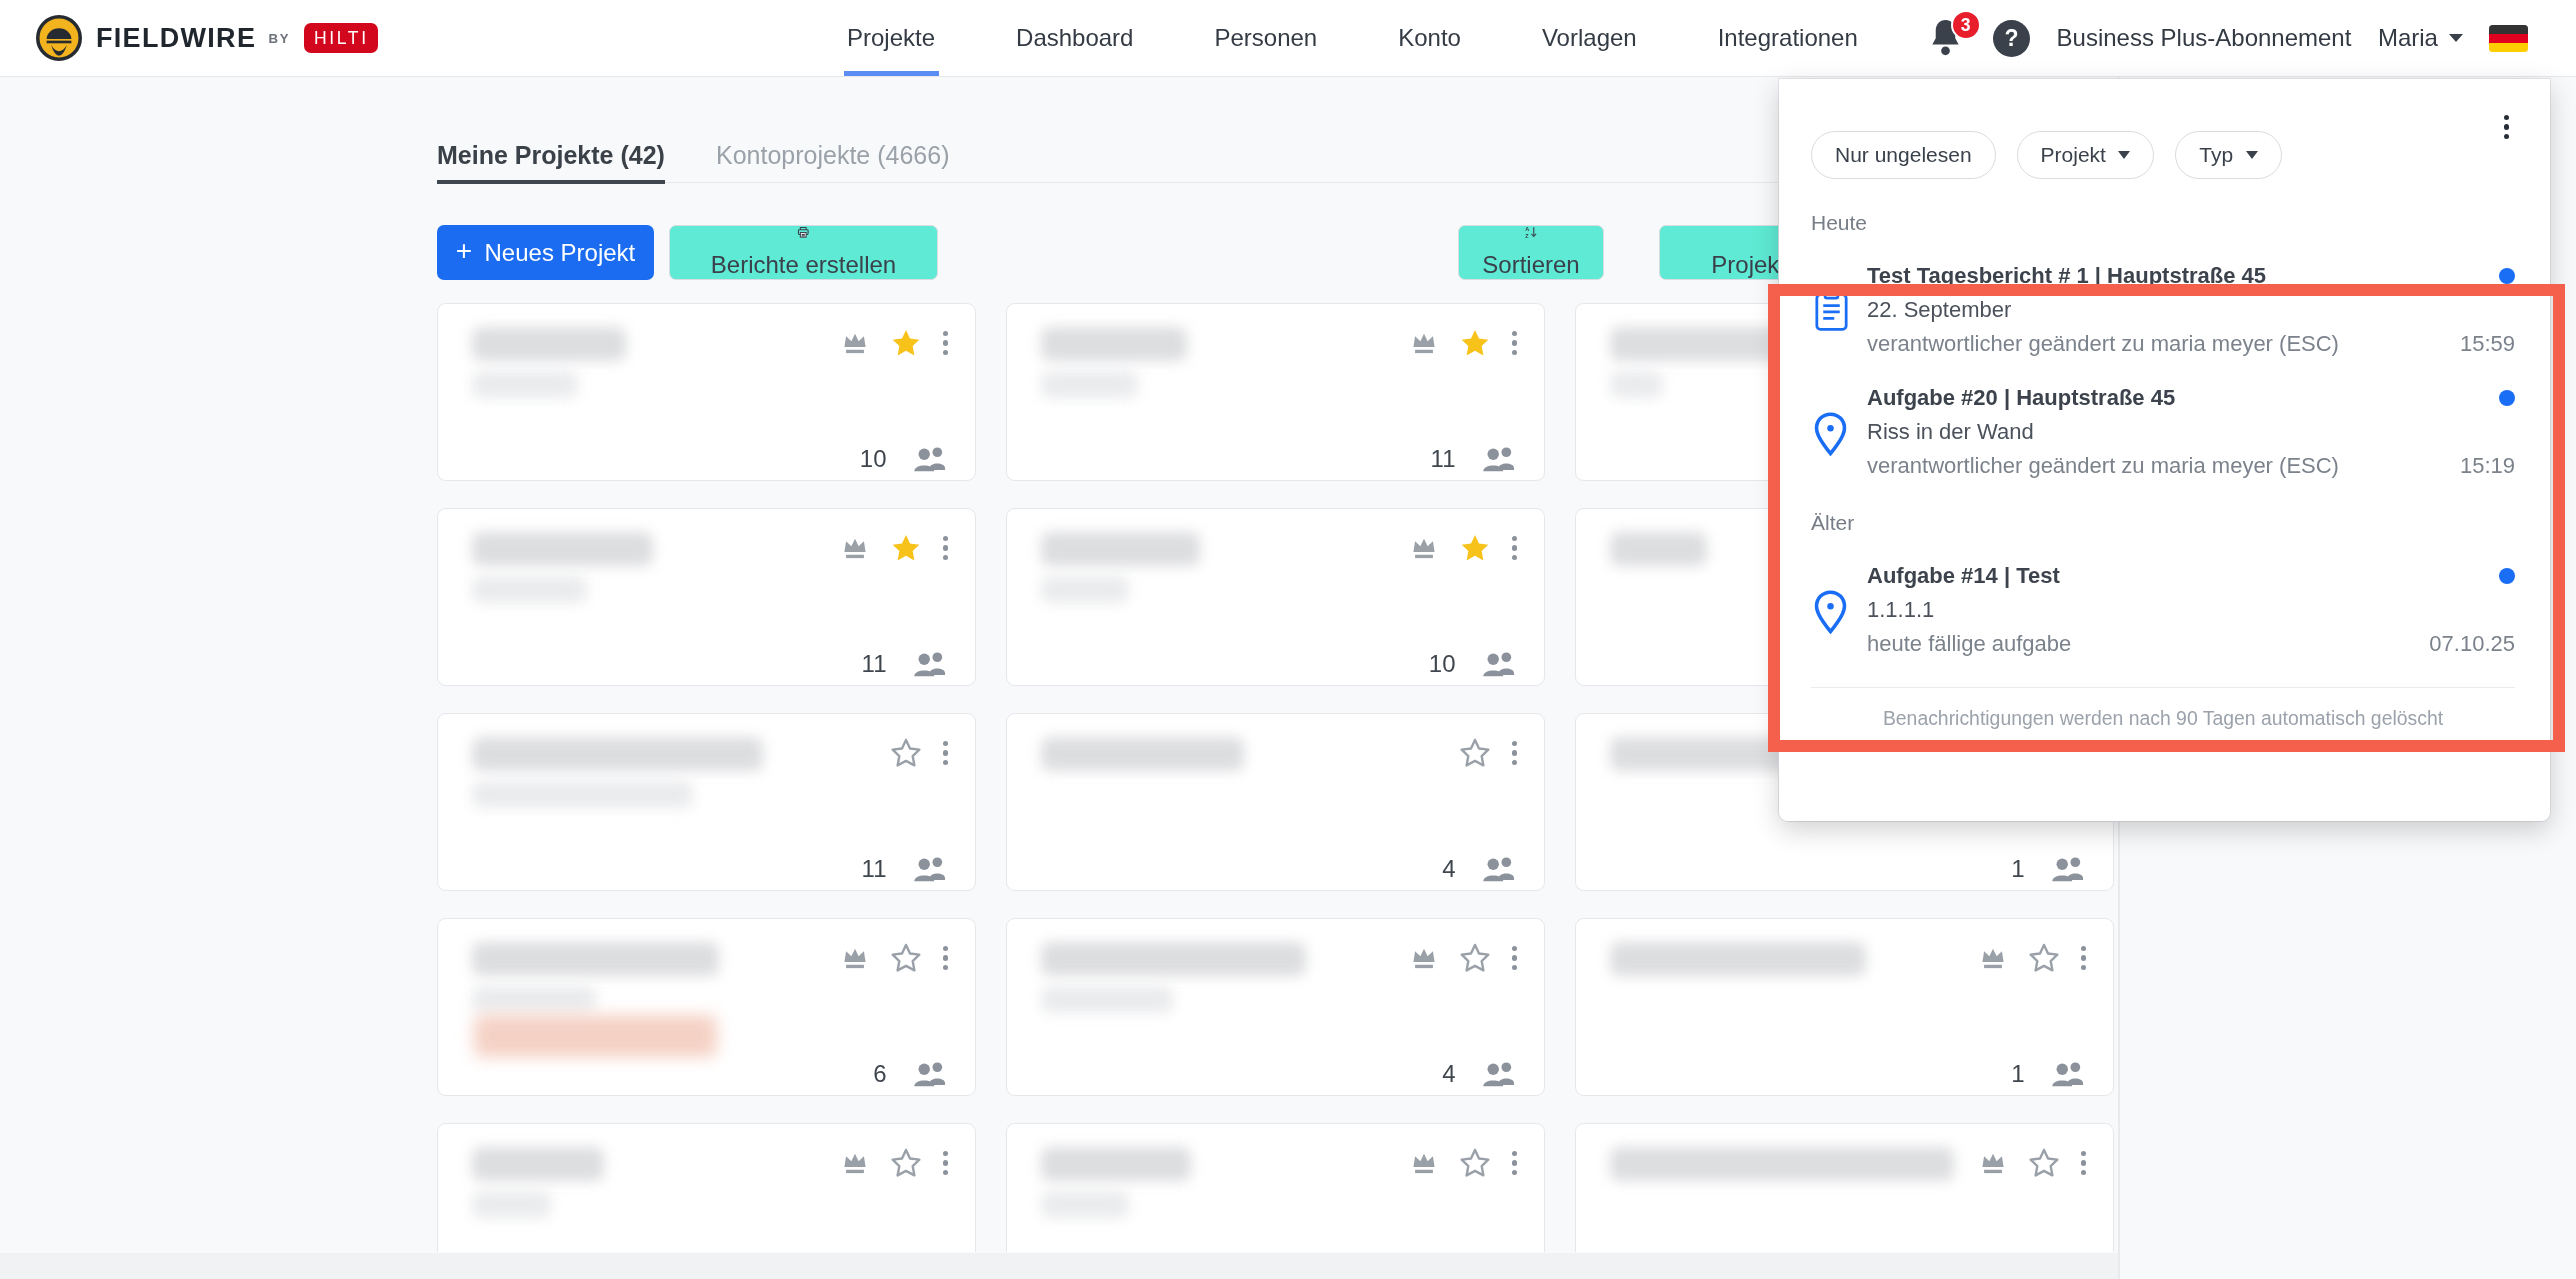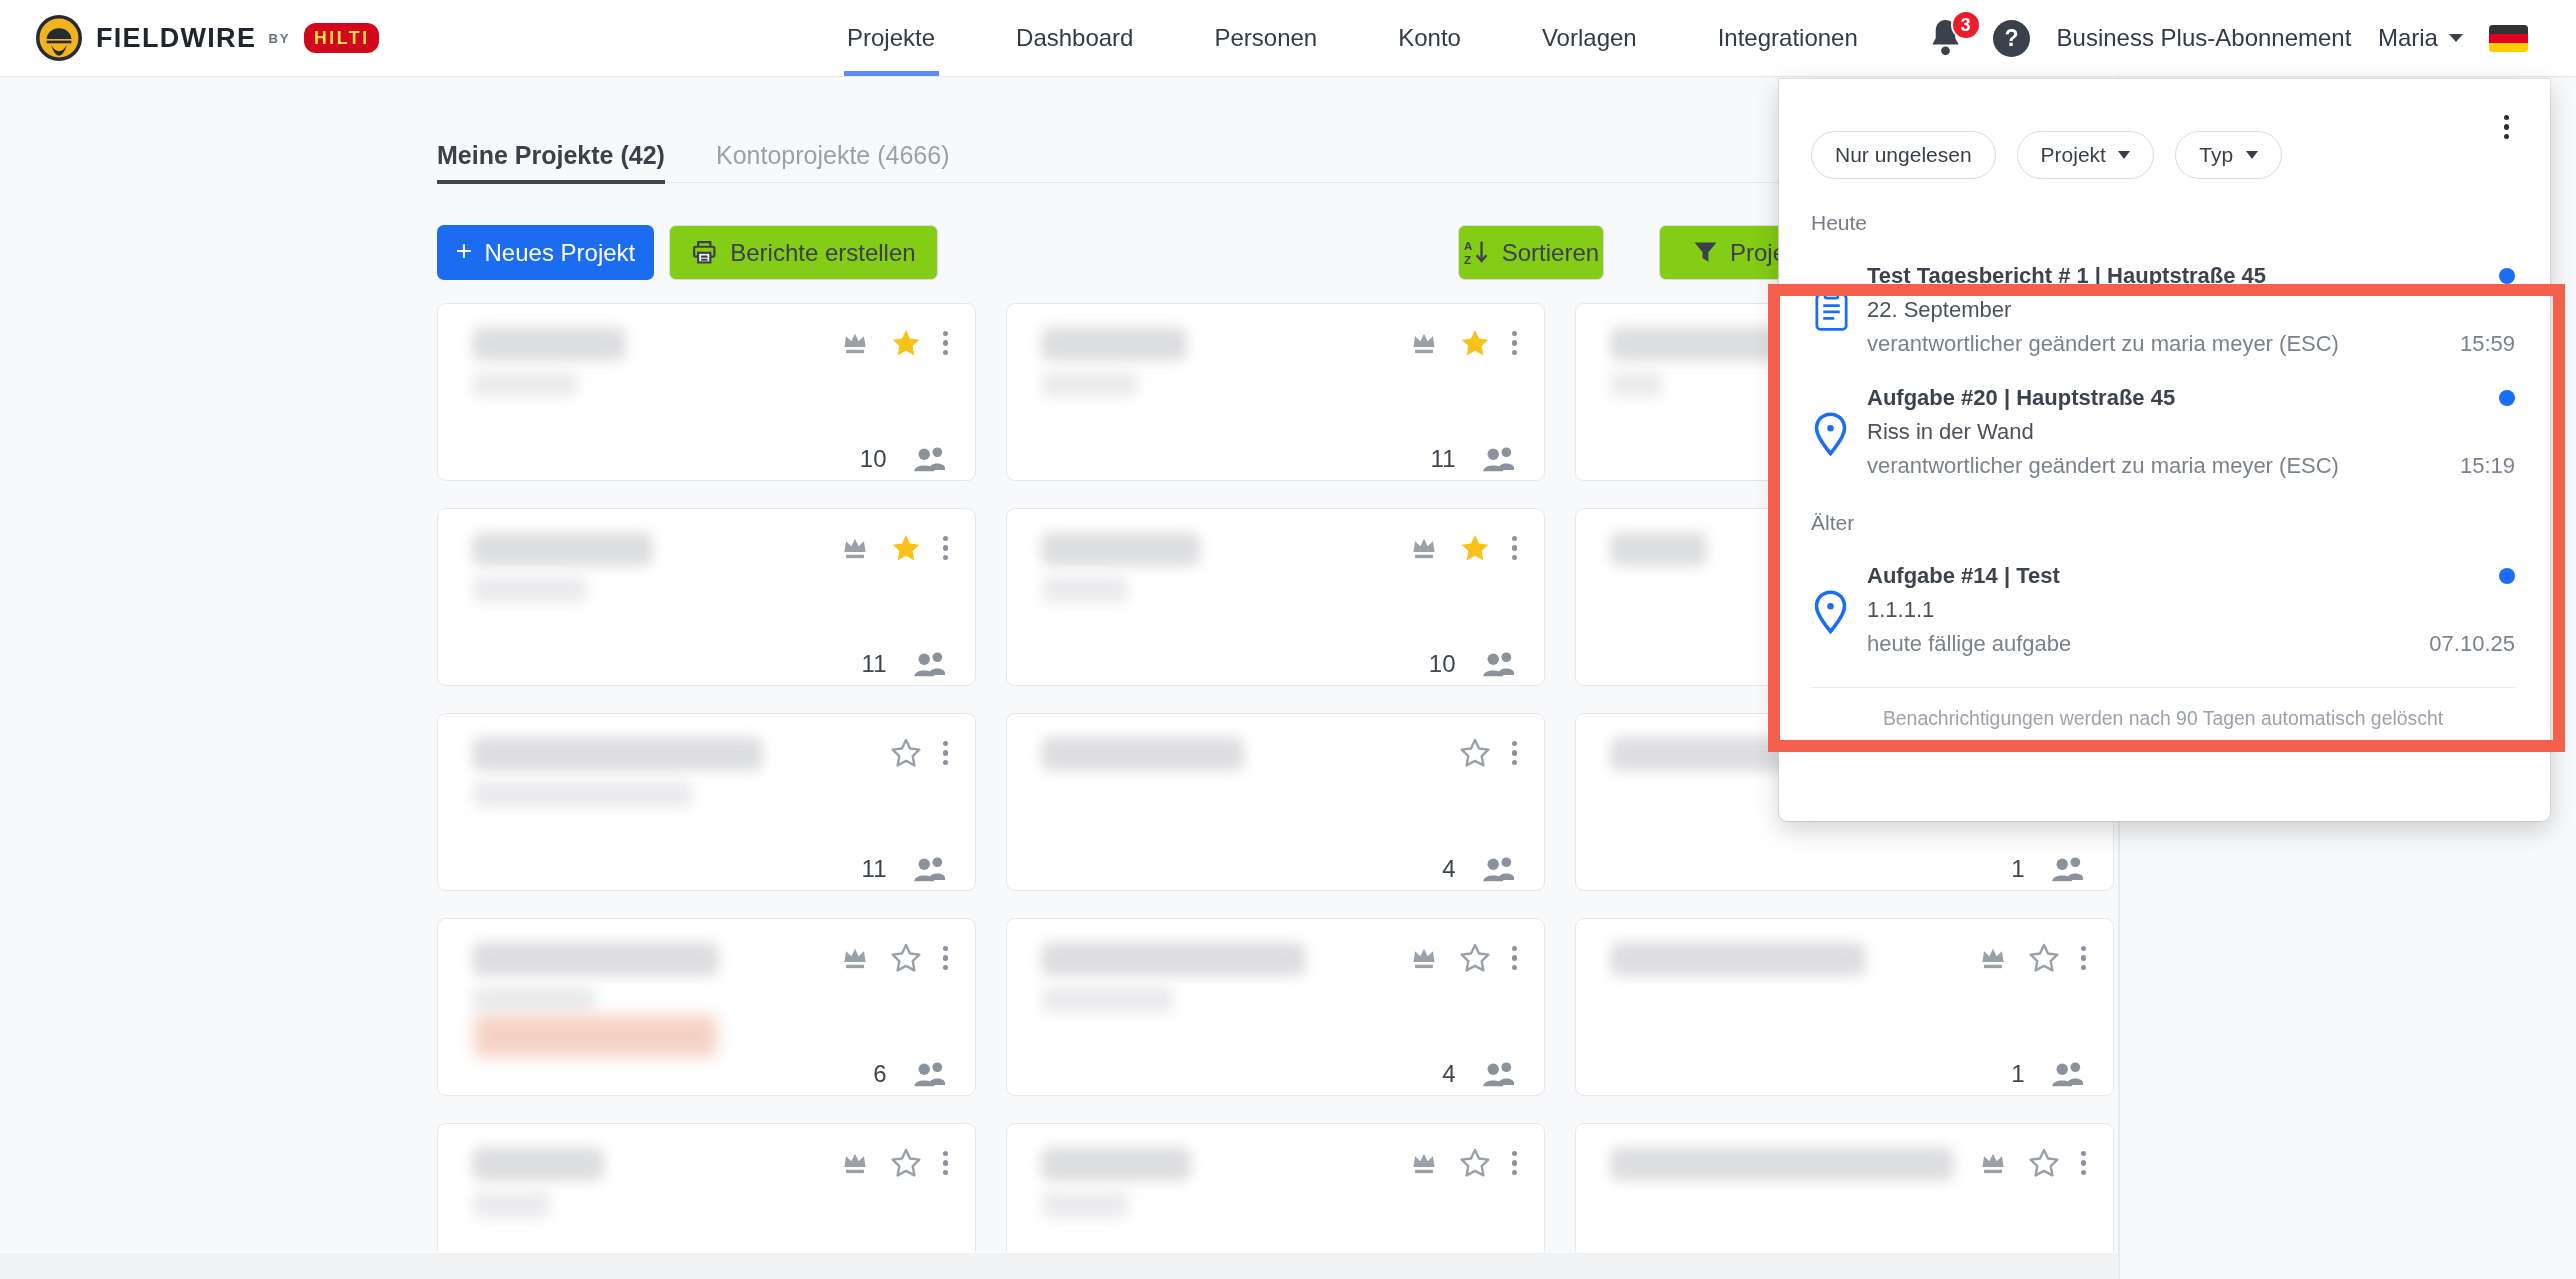--- a/index.html
+++ b/index.html
@@ -5,22 +5,22 @@
   html,body{margin:0;padding:0;background:#f8f9fa;}
   .page{position:relative;width:2576px;height:1279px;overflow:hidden;
         background:#f8f9fa;font-family:"Liberation Sans",sans-serif;color:#3a414b;}
 
   
   .topnav{position:absolute;left:0;top:0;width:2576px;height:76px;background:#fff;
           border-bottom:0.9px solid #e7e8ea;z-index:20;}
   .brand{position:absolute;left:36px;top:0;height:76px;display:flex;align-items:center;gap:14px;}
   .brand-name{font-size:27px;font-weight:800;letter-spacing:1.3px;color:#20262d;}
   .brand-by{font-size:13.2px;font-weight:700;letter-spacing:1.8px;color:#6b7279;margin-left:-1.8px;}
-  .hilti{background:#d2071e;color:#fde047;font-size:17.6px;font-weight:700;letter-spacing:2.6px;
-         padding:4.4px 9.7px;border-radius:12px;}
+  .hilti{background:#d2071e;color:#ffffff;font-size:17.6px;font-weight:400;letter-spacing:2.6px;
+         padding:4.4px 9.7px;border-radius:7px;}
   .nav-items{position:absolute;left:847px;top:0;height:76px;display:flex;gap:81px;align-items:stretch;}
   .nav-item{position:relative;display:flex;align-items:center;font-size:24px;color:#343b44;cursor:pointer;}
   .nav-item.active::after{content:"";position:absolute;left:-3.5px;right:-3.5px;bottom:0;height:5.3px;background:#5c8df5;}
   .nav-right{position:absolute;right:48px;top:0;height:76px;display:flex;align-items:center;gap:26.5px;}
   .bell-wrap{position:relative;width:39px;height:42px;}
   .badge{position:absolute;top:-7px;right:-14px;min-width:30px;height:30px;border-radius:15px;
          background:#e81e2d;border:2.6px solid #fff;color:#fff;font-size:17.6px;font-weight:700;
          display:flex;align-items:center;justify-content:center;box-sizing:border-box;}
   .help-circle{width:37px;height:37px;border-radius:50%;background:#3a414b;color:#fff;
                font-size:23px;font-weight:700;display:flex;align-items:center;justify-content:center;}
@@ -34,21 +34,21 @@
 
   
   .content-tabs-border{position:absolute;left:437px;top:182px;width:1681px;height:0.9px;background:#e6e8ec;}
   .tab-mine{position:absolute;left:437px;top:141px;font-size:25px;font-weight:700;color:#3a4149;cursor:pointer;}
   .tab-mine::after{content:"";position:absolute;left:0;right:0;top:39px;height:3.5px;background:#3f4650;}
   .tab-account{position:absolute;left:716px;top:141px;font-size:25px;color:#9aa1a9;cursor:pointer;}
   .btn{position:absolute;height:55px;border-radius:7px;display:flex;align-items:center;justify-content:center;
        gap:12.4px;font-size:24px;box-sizing:border-box;cursor:pointer;}
   .btn-primary{left:437px;top:225px;width:217px;background:#1c6cf2;color:#fff;}
   .btn-plus{font-size:28px;font-weight:400;margin-top:-2.6px;}
-  .btn-light{background:#84cc16;border:1.8px solid #d9dce1;color:#3a414b;}
+  .btn-light{background:#5eead4;border:1.8px solid #d9dce1;color:#3a414b;flex-direction:column;}
   .btn-reports{left:669px;top:225px;width:269px;}
   .btn-sort{left:1458px;top:225px;width:146px;}
   .btn-filter{left:1659px;top:225px;width:258px;}
 
   
   .grid{position:absolute;left:437px;top:303px;width:1677px;height:949px;overflow:hidden;
         display:grid;grid-template-columns:539px 539px 539px;column-gap:30px;
         grid-auto-rows:178px;row-gap:27px;}
   .card{position:relative;background:#fff;border:1.8px solid #e5e7eb;border-radius:8.8px;box-sizing:border-box;}
   .blob{position:absolute;border-radius:8.8px;filter:blur(6.2px);}

